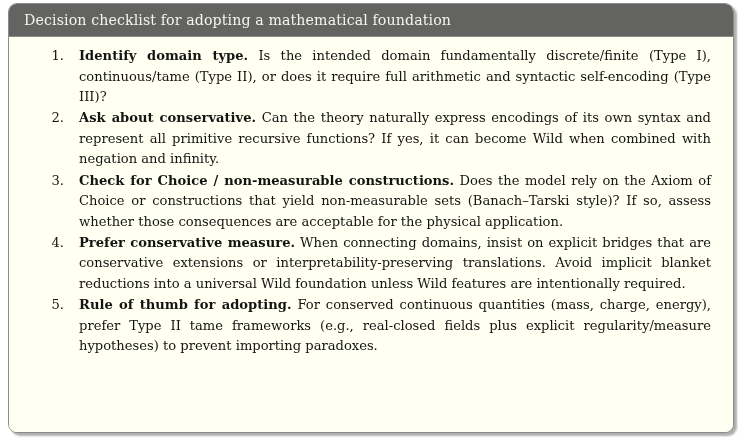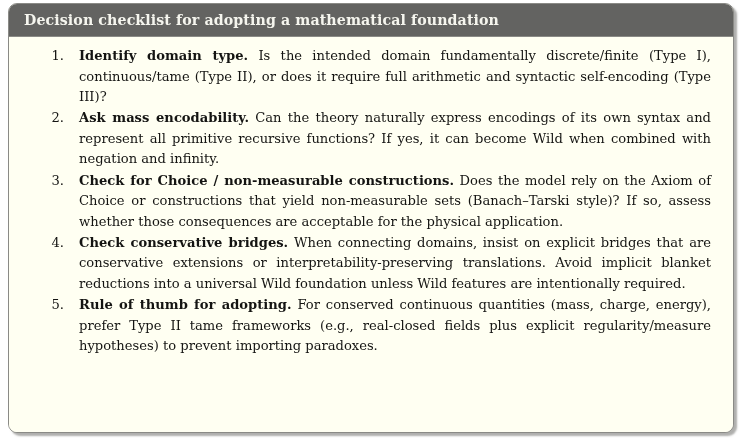--- a/index.html
+++ b/index.html
@@ -35,21 +35,20 @@
   }
 
   .callout-header {
     box-sizing: border-box;
     height: 33px;
     background: #636361;
     border-bottom: 1.2px solid #8a8a86;
     display: flex;
     align-items: center;
     padding-left: 15px;
-    font-weight: bold;
   }
 
   .callout-title {
     color: #f5f5ee;
     font-family: "DejaVu Serif", "Liberation Serif", serif;
     font-size: 14.2px;
     line-height: 1;
     letter-spacing: 0.1px;
     white-space: nowrap;
   }
@@ -114,31 +113,31 @@
     <div class="callout-body">
       <ol class="checklist">
 
         <li>
           <span class="marker">1.</span>
           <span class="lead">Identify domain type.</span><span class="rest"> Is the intended domain fundamentally discrete/finite (Type I), continuous/tame (Type II), or does it require full arithmetic and syntactic self-encoding (Type III)?</span>
         </li>
 
         <li>
           <span class="marker">2.</span>
-          <span class="lead">Ask mass encodability.</span><span class="rest"> Can the theory naturally express encodings of its own syntax and represent all primitive recursive functions? If yes, it can become Wild when combined with negation and infinity.</span>
+          <span class="lead">Ask about conservative.</span><span class="rest"> Can the theory naturally express encodings of its own syntax and represent all primitive recursive functions? If yes, it can become Wild when combined with negation and infinity.</span>
         </li>
 
         <li>
           <span class="marker">3.</span>
           <span class="lead">Check for Choice / non-measurable constructions.</span><span class="rest"> Does the model rely on the Axiom of Choice or constructions that yield non-measurable sets (Banach–Tarski style)? If so, assess whether those consequences are acceptable for the physical application.</span>
         </li>
 
         <li>
           <span class="marker">4.</span>
-          <span class="lead">Check conservative bridges.</span><span class="rest"> When connecting domains, insist on explicit bridges that are conservative extensions or interpretability-preserving translations.  Avoid implicit blanket reductions into a universal Wild foundation unless Wild features are intentionally required.</span>
+          <span class="lead">Prefer conservative measure.</span><span class="rest"> When connecting domains, insist on explicit bridges that are conservative extensions or interpretability-preserving translations.  Avoid implicit blanket reductions into a universal Wild foundation unless Wild features are intentionally required.</span>
         </li>
 
         <li>
           <span class="marker">5.</span>
           <span class="lead">Rule of thumb for adopting.</span><span class="rest"> For conserved continuous quantities (mass, charge, energy), prefer Type II tame frameworks (e.g., real-closed fields plus explicit regularity/measure hypotheses) to prevent importing paradoxes.</span>
         </li>
 
       </ol>
     </div>
 

